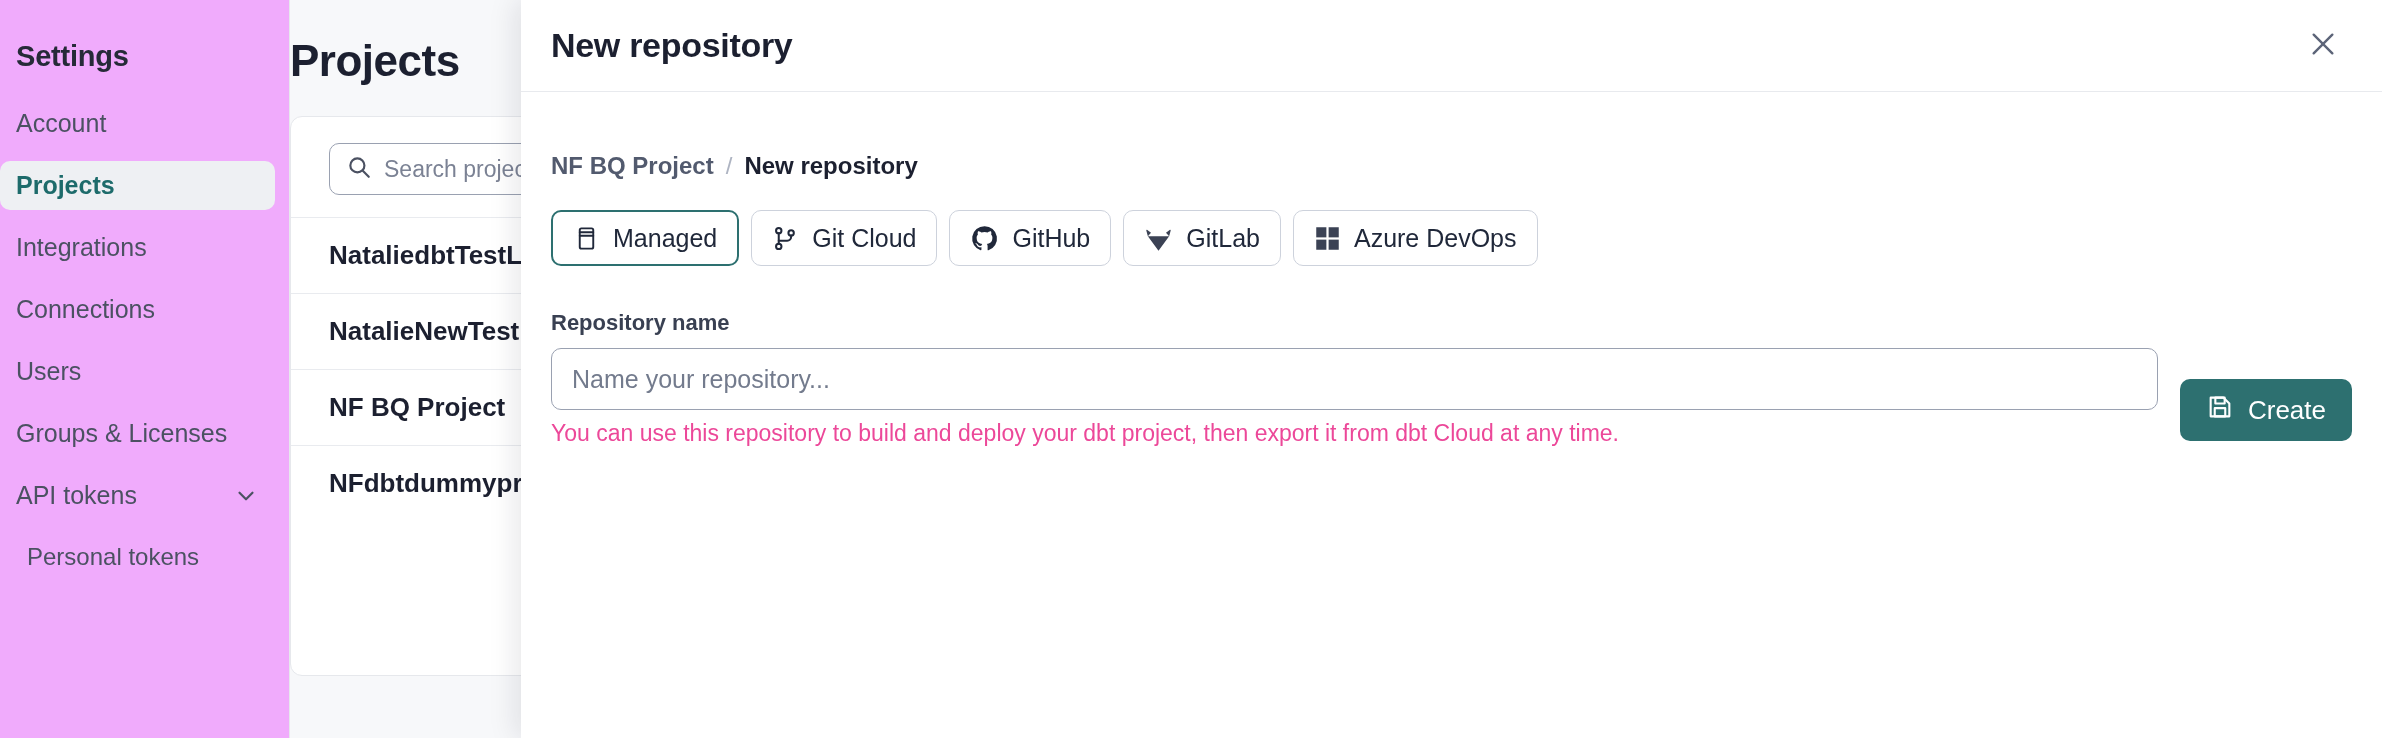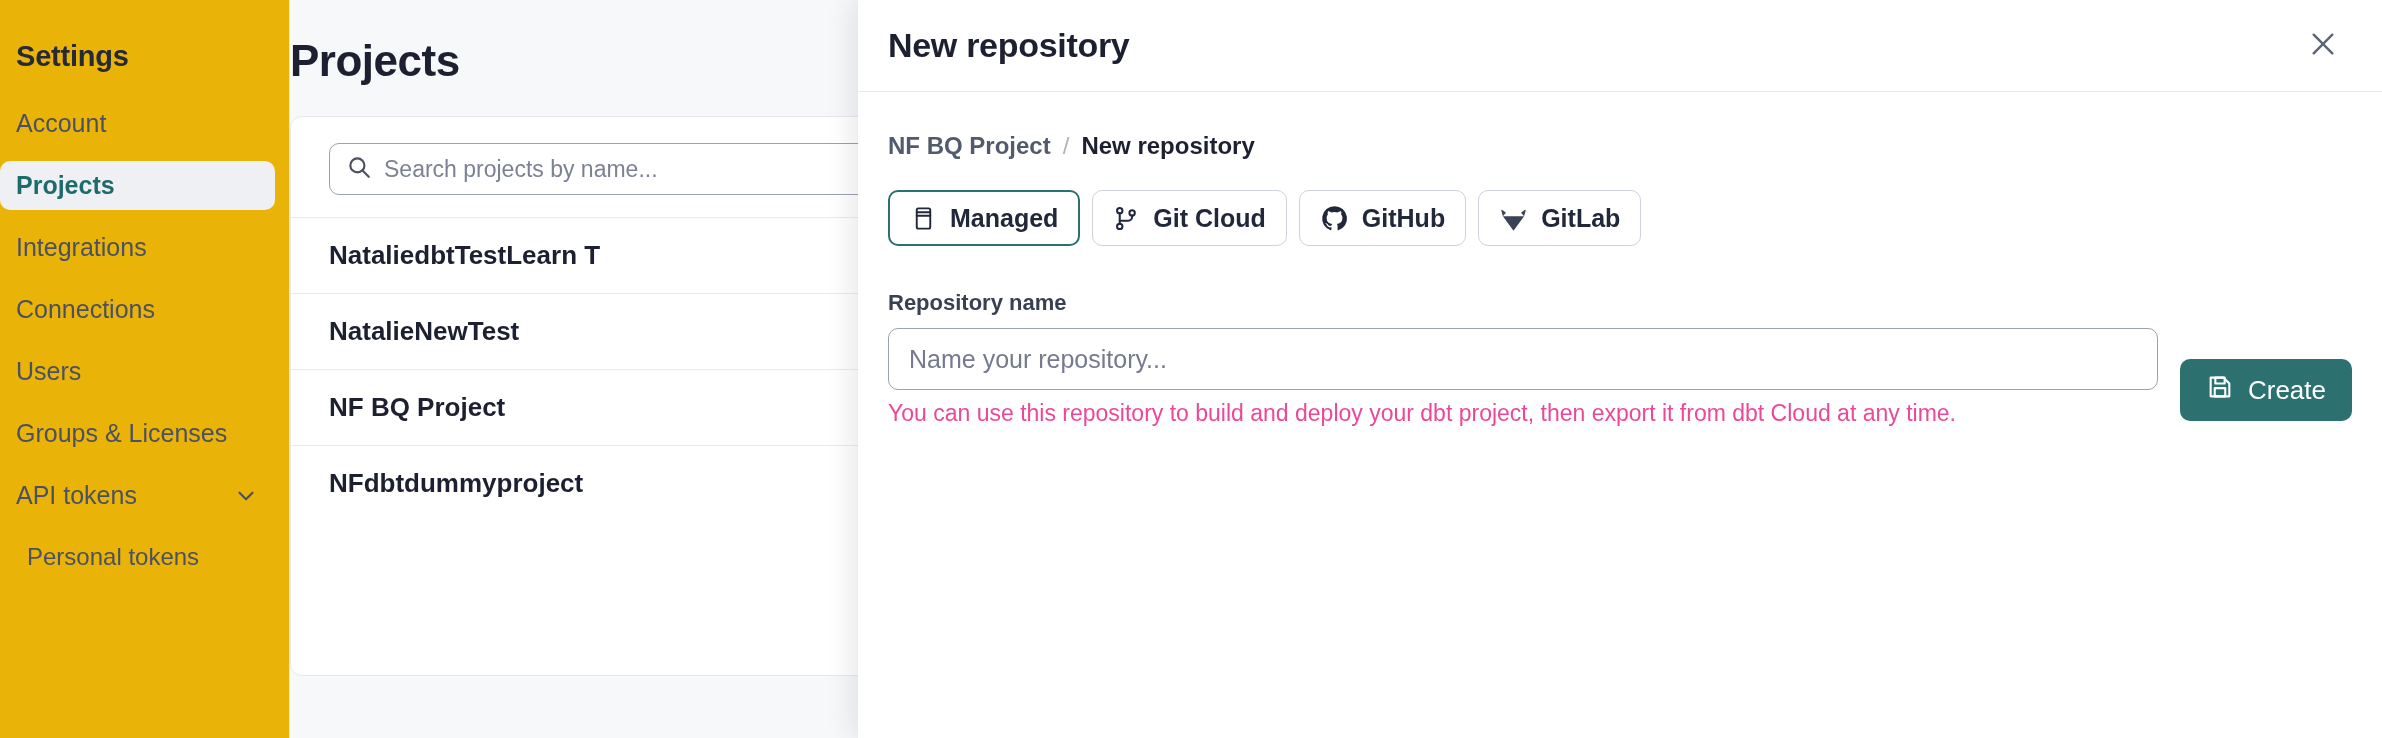--- a/index.html
+++ b/index.html
@@ -15,21 +15,21 @@
   .page-bg {
     position: absolute;
     inset: 0;
     display: flex;
     background: #f7f8fa;
   }
 
   .sidebar {
     width: 290px;
     flex: 0 0 290px;
-    background: #eab308;
+    background: #f0abfc;
     border-right: 1px solid #e6e8ec;
     padding-top: 40px;
   }
   .sidebar-title {
     font-size: 29px;
     font-weight: 700;
     color: #262a38;
     padding: 0 0 0 16px;
     margin-bottom: 26px;
     letter-spacing: -0.2px;
@@ -119,25 +119,26 @@
     font-size: 26px;
     font-weight: 700;
     color: #1c2030;
     cursor: pointer;
   }
 
   
   .drawer {
     position: absolute;
     top: 0; right: 0; bottom: 0;
-    width: 1524px;
+    width: 1861px;
     background: #ffffff;
     box-shadow: -6px 0 26px rgba(20,24,40,0.10);
     display: flex;
     flex-direction: column;
+    gap: 20px;
   }
   .drawer-header {
     height: 92px;
     flex: 0 0 92px;
     border-bottom: 1px solid #e8eaee;
     display: flex;
     align-items: center;
     padding: 0 36px 0 30px;
   }
   .drawer-title {
@@ -188,21 +189,21 @@
     display: inline-flex;
     align-items: center;
     gap: 13px;
     height: 56px;
     padding: 0 20px;
     border: 1px solid #cdd2dc;
     border-radius: 10px;
     background: #fff;
     cursor: pointer;
     font-size: 25px;
-    font-weight: 700;
+    font-weight: 400;
     color: #20283a;
     white-space: nowrap;
   }
   .tab.selected {
     border: 2px solid #2d7070;
   }
   .tab .ico { display: inline-flex; align-items: center; justify-content: center; }
 
   .field-label {
     font-size: 22px;
@@ -362,20 +363,31 @@
           <span>GitHub</span>
         </button>
         <button class="tab">
           <span class="ico">
             <svg width="29" height="29" viewBox="0 0 24 24" fill="#3b4254">
               <path d="M12 22.2 8.1 10.1h7.8L12 22.2zM3.2 10.1h4.9L12 22.2 3.2 10.1zm17.6 0h-4.9L12 22.2l8.8-12.1zM3.2 10.1 1.9 5.3c-.1-.4.3-.7.6-.5l3.3 2.4-2.6 2.9zm17.6 0 1.3-4.8c.1-.4-.3-.7-.6-.5l-3.3 2.4 2.6 2.9z"></path>
             </svg>
           </span>
           <span>GitLab</span>
         </button>
+        <button class="tab">
+          <span class="ico">
+            <svg width="27" height="27" viewBox="0 0 24 24" fill="#3b4254">
+              <rect x="2" y="2" width="9" height="9"></rect>
+              <rect x="13" y="2" width="9" height="9"></rect>
+              <rect x="2" y="13" width="9" height="9"></rect>
+              <rect x="13" y="13" width="9" height="9"></rect>
+            </svg>
+          </span>
+          <span>Azure DevOps</span>
+        </button>
       </div>
 
     <div>
       <div class="field-label">Repository name</div>
       <div class="field-row">
         <div class="field-col">
           <input class="text-input" type="text" placeholder="Name your repository..." style="">
           <div class="helper">You can use this repository to build and deploy your dbt project, then export it from dbt Cloud at any time.</div>
         </div>
         <button class="create-btn">

